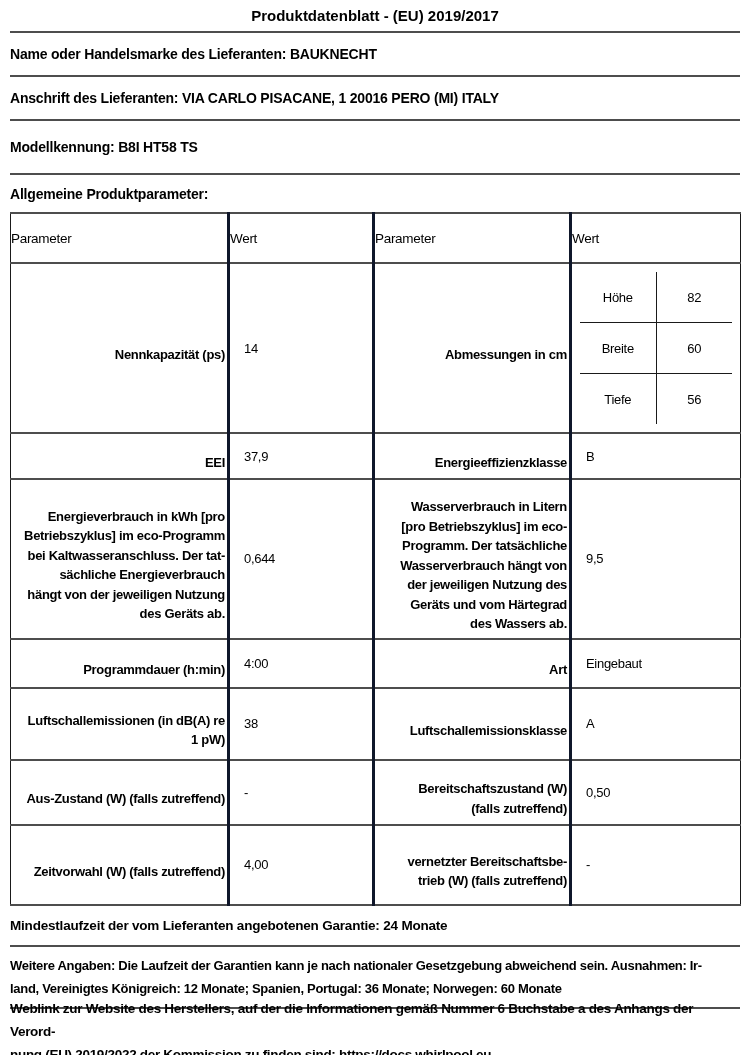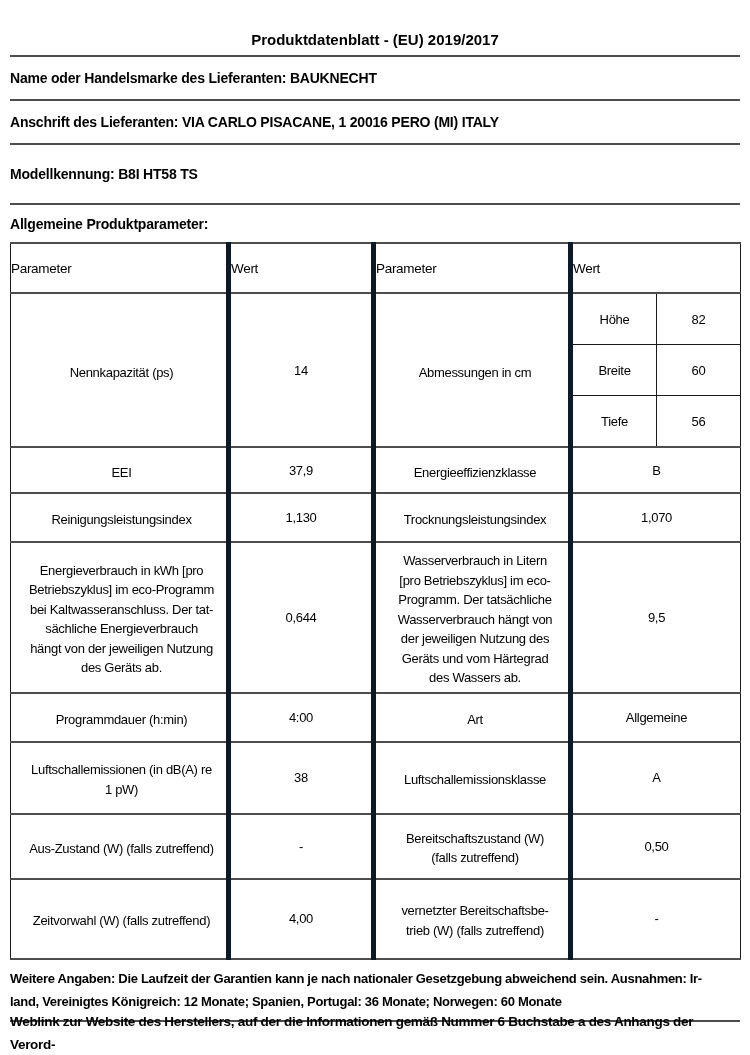--- a/index.html
+++ b/index.html
@@ -11,74 +11,73 @@
     overflow: hidden;
   }
   .sheet { width: 750px; height: 1055px; padding: 0 10px; }
 
   
   .title-row {
     height: 33px;
     display: flex; align-items: center; justify-content: center;
     font-weight: bold; font-size: 15px;
     border-bottom: 2px solid #4d4d4d;
-    margin-top: 24px;
   }
   .info-row {
     height: 44px;
     display: flex; align-items: center;
     font-weight: bold; font-size: 14px;
     letter-spacing: -0.2px;
     border-bottom: 2px solid #4d4d4d;
   }
-  .info-row.model { height: 60px; }
+  .info-row.model { height: 54px; }
   .section-row {
     height: 37px;
     display: flex; align-items: center;
     font-weight: bold; font-size: 14px;
     letter-spacing: -0.2px;
   }
 
   
   table.params {
     width: 730px;
     border-collapse: collapse;
     table-layout: fixed;
     border-top: 2px solid #4d4d4d;
     border-bottom: 2px solid #4d4d4d;
     border-left: 1px solid #1a1a1a;
     border-right: 1px solid #1a1a1a;
     font-size: 13px;
     letter-spacing: -0.3px;
   }
   table.params td {
-    border-left: 5px solid #0f172a;
+    border-left: 3px solid #0f172a;
     vertical-align: middle;
   }
   table.params td:first-child { border-left: none; }
   table.params tr + tr td { border-top: 2px solid #4d4d4d; }
 
-  td.label { text-align: center; padding: 8px 2px 4px 8px; }
-  td.value { text-align: center; padding: 2px; margin-left: 45px; }
+  td.label { text-align: right; padding: 17px 2px 4px 8px; font-weight: bold; }
+  td.value { text-align: left; padding: 14px; margin-left: 45px; }
   tr.thead td { text-align: left; font-size: 13.5px; }
   td.multiline { white-space: pre-line; line-height: 19.5px; }
   td.nw { white-space: nowrap; }
 
   tr.thead { height: 50px; }
   tr.r0 { height: 152px; }
   tr.r1 { height: 46px; }
   tr.r2 { height: 49px; }
   tr.r3 { height: 150px; }
   tr.r4 { height: 49px; }
   tr.r5 { height: 72px; }
   tr.r6 { height: 65px; }
   tr.r7 { height: 80px; }
 
   
-  td.dims { padding: 0; height: inherit; margin-top: 36px; }
+  td.dims { padding: 8px; height: inherit; margin-top: 36px; }
   .dims-wrap { display: flex; flex-direction: column; height: 152px; }
   .dim-row { flex: 1 1 0; display: flex; }
   .dim-row + .dim-row { border-top: 1px solid #1a1a1a; }
   .dim-cell {
     flex: 1 1 0; display: flex; align-items: center; justify-content: center;
   }
   .dim-cell.dim-value { border-left: 1px solid #1a1a1a; }
 
   
   .footer-row {
@@ -155,26 +154,20 @@
       </td>
     </tr>
 
     <tr class="r1">
       <td class="label nw">EEI</td>
       <td class="value">37,9</td>
       <td class="label nw">Energieeffizienzklasse</td>
       <td class="value">B</td>
     </tr>
 
-    <tr class="r2">
-      <td class="label nw">Reinigungsleistungsindex</td>
-      <td class="value">1,130</td>
-      <td class="label nw">Trocknungsleistungsindex</td>
-      <td class="value">1,070</td>
-    </tr>
 
     <tr class="r3">
       <td class="label multiline">Energieverbrauch in kWh [pro
 Betriebszyklus] im eco-Programm
 bei Kaltwasseranschluss. Der tat-
 sächliche Energieverbrauch
 hängt von der jeweiligen Nutzung
 des Geräts ab.</td>
       <td class="value">0,644</td>
       <td class="label multiline">Wasserverbrauch in Litern
@@ -184,21 +177,21 @@
 der jeweiligen Nutzung des
 Geräts und vom Härtegrad
 des Wassers ab.</td>
       <td class="value">9,5</td>
     </tr>
 
     <tr class="r4">
       <td class="label nw">Programmdauer (h:min)</td>
       <td class="value">4:00</td>
       <td class="label nw">Art</td>
-      <td class="value">Allgemeine</td>
+      <td class="value">Eingebaut</td>
     </tr>
 
     <tr class="r5">
       <td class="label multiline">Luftschallemissionen (in dB(A) re
 1 pW)</td>
       <td class="value">38</td>
       <td class="label nw">Luftschallemissionsklasse</td>
       <td class="value">A</td>
     </tr>
 
@@ -213,20 +206,21 @@
     <tr class="r7">
       <td class="label nw">Zeitvorwahl (W) (falls zutreffend)</td>
       <td class="value">4,00</td>
       <td class="label multiline">vernetzter Bereitschaftsbe-
 trieb (W) (falls zutreffend)</td>
       <td class="value">-</td>
     </tr>
   </tbody>
     </table>
 
+  <div class="footer-row guarantee">Mindestlaufzeit der vom Lieferanten angebotenen Garantie: 24 Monate</div>
 
   <div class="footer-row additional">Weitere Angaben: Die Laufzeit der Garantien kann je nach nationaler Gesetzgebung abweichend sein. Ausnahmen: Ir-
 land, Vereinigtes Königreich: 12 Monate; Spanien, Portugal: 36 Monate; Norwegen: 60 Monate</div>
 
   <div class="footer-row weblink">Weblink zur Website des Herstellers, auf der die Informationen gemäß Nummer 6 Buchstabe a des Anhangs der Verord-
 nung (EU) 2019/2022 der Kommission zu finden sind: https://docs.whirlpool.eu</div>
 
 </div>
 
 </body></html>

